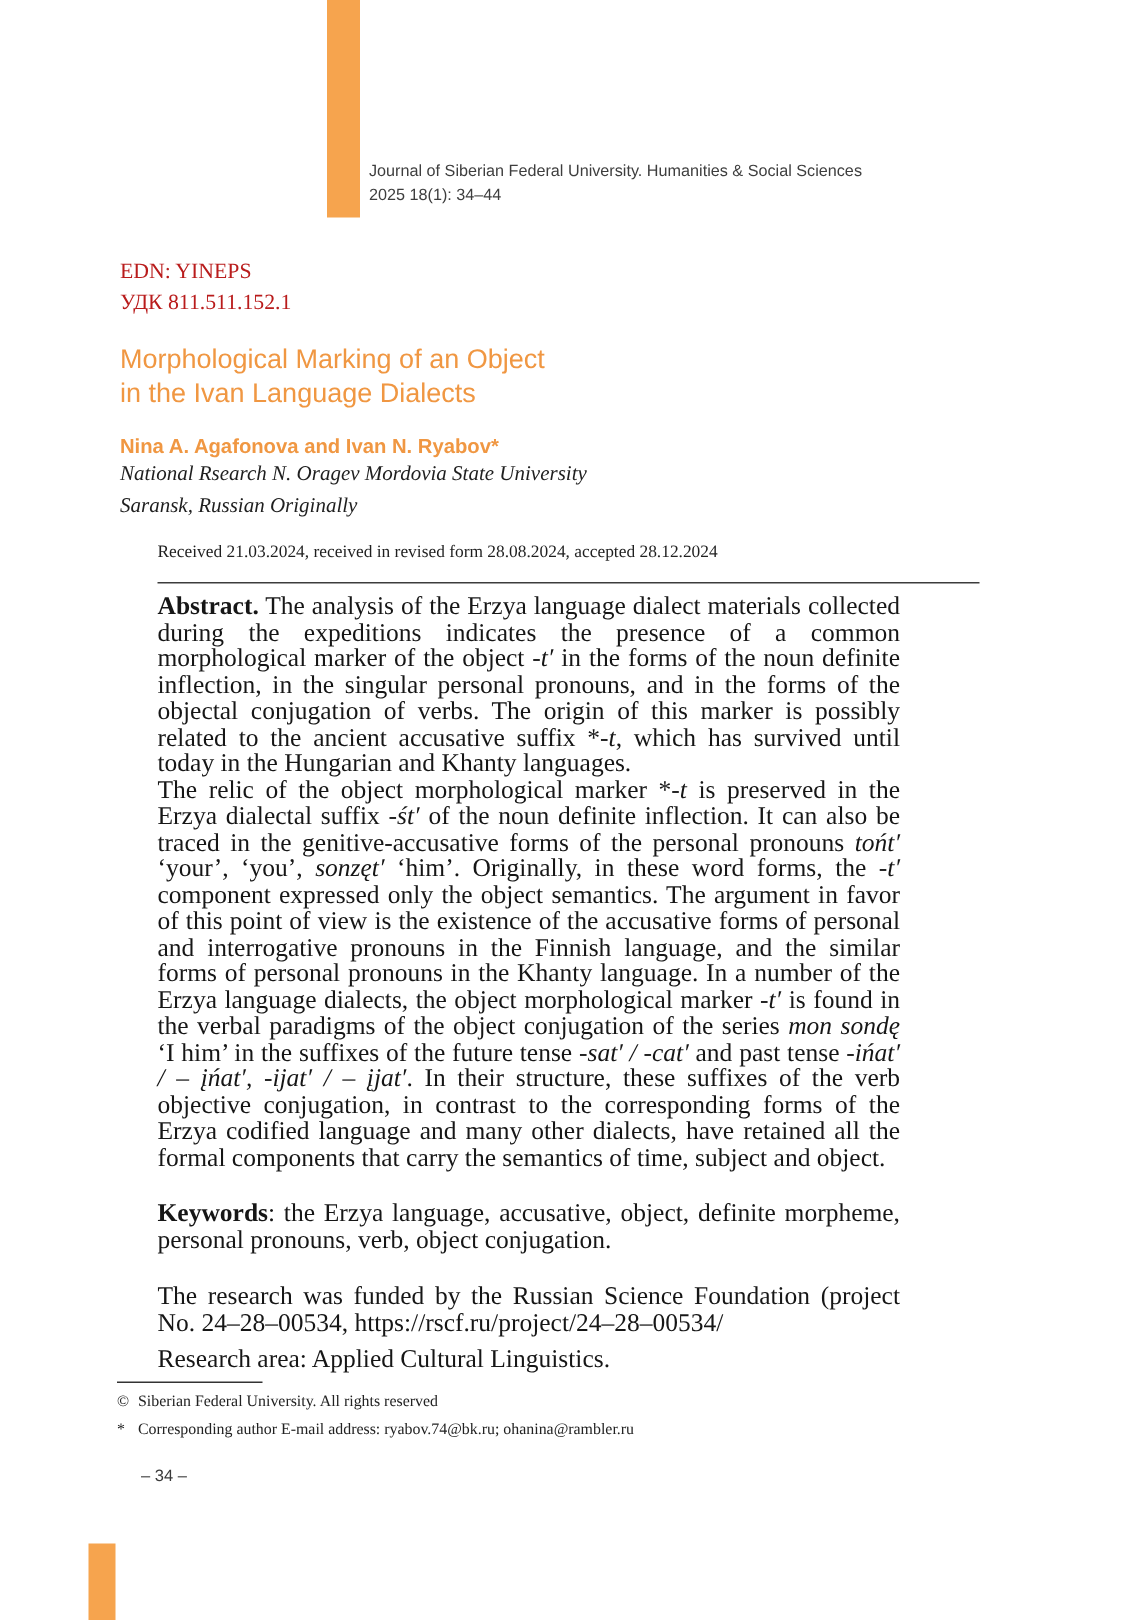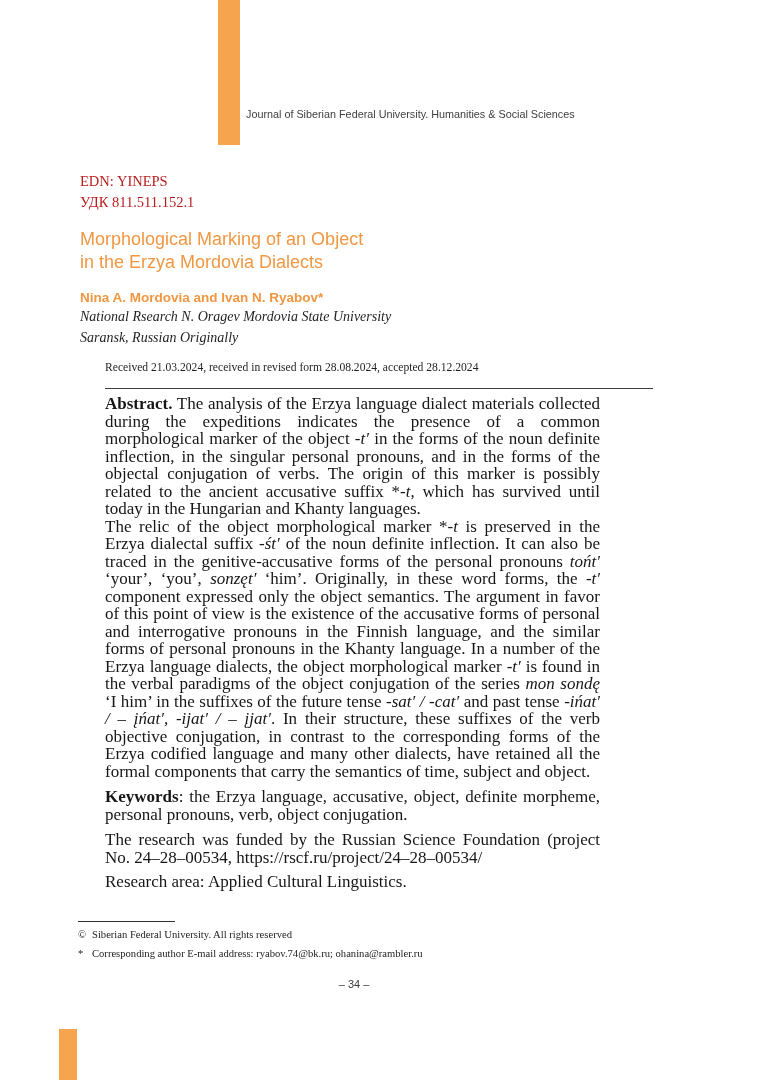--- a/index.html
+++ b/index.html
@@ -24,55 +24,56 @@
     line-height:20.8px;color:#1f1f1f}
 
   .received{position:absolute;left:105px;width:495px;top:361px;text-align:left;
     font-size:11.6px;color:#1f1f1f}
 
   .rule{position:absolute;left:105px;top:388px;width:548px;height:0;border-top:1.4px solid #3c3c3c}
 
   .body-text{position:absolute;left:105px;top:395px;width:495px;font-size:17px;
     line-height:17.5px;text-align:justify;color:#161616}
   .para{margin:0}
-  .para.gap{margin-top:8px}
+  .para.gap{margin-top:20px}
   .para.gap-lg{margin-top:7px}
   .b{font-weight:bold}
   .i{font-style:italic}
 
   .footnote-rule{position:absolute;left:78px;top:921px;width:97px;border-top:1.3px solid #333}
   .footnotes{position:absolute;left:78px;top:925px;font-size:10.6px;line-height:19.3px;color:#222}
   .fn-row{display:flex}
   .fn-marker{width:14px;flex:none}
 
-  .page-number{position:absolute;left:64px;top:978px;width:580px;text-align:center;
+  .page-number{position:absolute;left:94px;top:978px;width:580px;text-align:left;
     font-family:"Liberation Sans",sans-serif;font-size:11px;color:#3a3a3a}
 </style>
 </head>
 <body>
 
 <div class="page">
 
   <div class="accent-top"></div>
 
   <header class="journal-header">
     <div>Journal of Siberian Federal University.  Humanities &amp; Social Sciences</div>
+    <div>2025 18(1): 34–44</div>
   </header>
 
   <div class="meta">
     <div>EDN: YINEPS</div>
     <div>УДК 811.511.152.1</div>
   </div>
 
   <h1 class="title">
     <span>Morphological Marking of an Object</span><br>
-    <span>in the Erzya Mordovia Dialects</span>
+    <span>in the Ivan Language Dialects</span>
   </h1>
 
-  <div class="authors">Nina A. Mordovia and Ivan N. Ryabov*</div>
+  <div class="authors">Nina A. Agafonova and Ivan N. Ryabov*</div>
 
   <div class="affiliation">
     <div>National Rsearch N. Oragev Mordovia State University</div>
     <div>Saransk, Russian Originally</div>
   </div>
 
   <div class="received">Received 21.03.2024, received in revised form 28.08.2024, accepted 28.12.2024</div>
 
   <div class="rule"></div>
 

